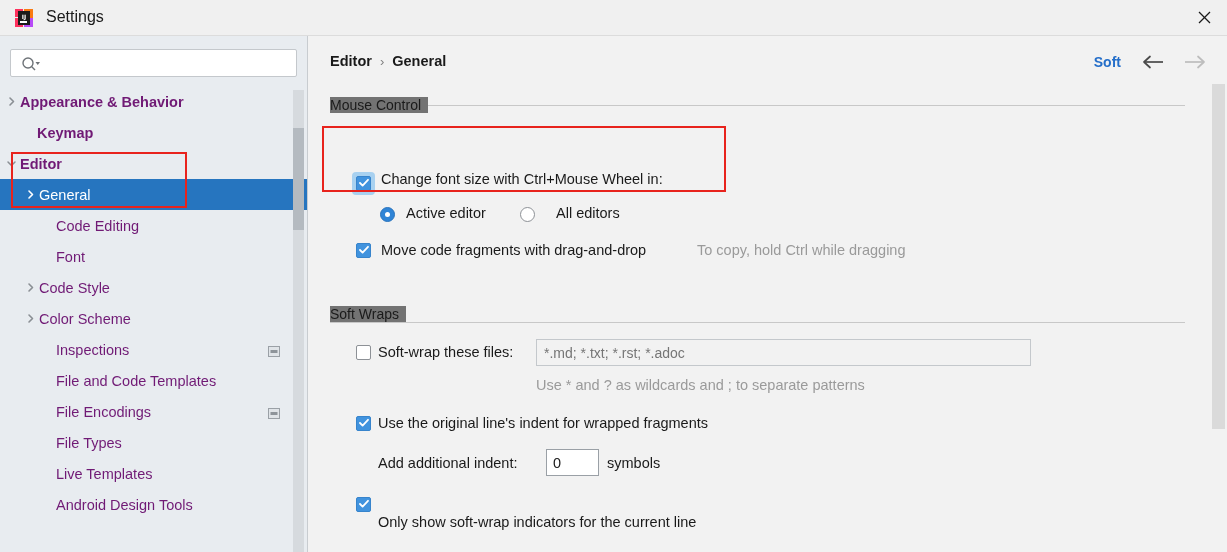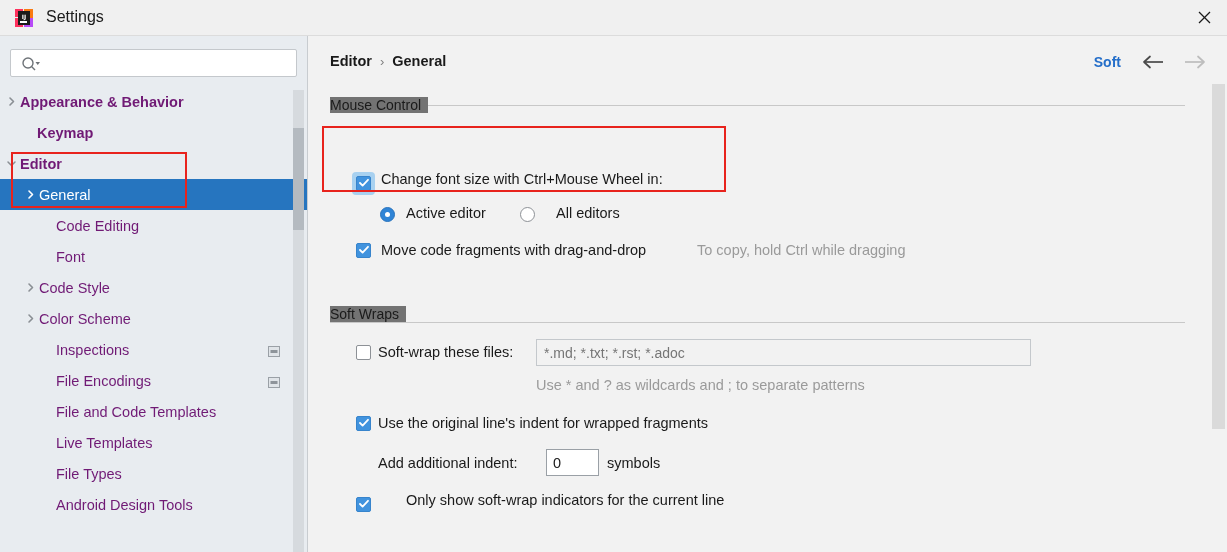--- a/index.html
+++ b/index.html
@@ -263,34 +263,34 @@
           <span class="lbl" style="left: 39px;">Color Scheme</span>
         </div>
         <div class="tree-row">
           <span class="lbl" style="left: 56px;">Inspections</span>
           <span class="scope-ic"><svg width="12" height="11" viewBox="0 0 12 11">
               <rect x="0.5" y="0.5" width="11" height="10" fill="#e0e4e8" stroke="#9aa0a6"></rect>
               <rect x="2.5" y="4" width="7" height="3" fill="#8e949a"></rect>
             </svg></span>
         </div>
         <div class="tree-row">
+          <span class="lbl" style="left: 56px;">File and Code Templates</span>
+        </div>
+        <div class="tree-row">
           <span class="lbl" style="left: 56px;">File Encodings</span>
           <span class="scope-ic"><svg width="12" height="11" viewBox="0 0 12 11">
               <rect x="0.5" y="0.5" width="11" height="10" fill="#e0e4e8" stroke="#9aa0a6"></rect>
               <rect x="2.5" y="4" width="7" height="3" fill="#8e949a"></rect>
             </svg></span>
         </div>
         <div class="tree-row">
-          <span class="lbl" style="left: 56px;">File and Code Templates</span>
+          <span class="lbl" style="left: 56px;">File Types</span>
         </div>
         <div class="tree-row">
           <span class="lbl" style="left: 56px;">Live Templates</span>
-        </div>
-        <div class="tree-row">
-          <span class="lbl" style="left: 56px;">File Types</span>
         </div>
         <div class="tree-row">
           <span class="lbl" style="left: 56px;">Android Design Tools</span>
         </div>
       </div>
 
     <div class="sb-track"></div>
     <div class="sb-thumb"></div>
   </div>
 
@@ -363,21 +363,21 @@
     <div class="num-field" style="left:238px; top:413px; width:53px; height:27px;">
       <input type="text" value="0" id="indent-input" style="">
     </div>
     <div class="ctl-label" style="left:299px; top:419px;">symbols</div>
 
     <div class="cb" style="left:48px; top:461px;">
       <svg class="tick" viewBox="0 0 10 10">
           <path d="M 1 5 L 3.6 7.6 L 9 1.8" fill="none" stroke="#ffffff" stroke-width="1.8" stroke-linecap="round" stroke-linejoin="round"></path>
         </svg>
     </div>
-    <div class="ctl-label" style="left:70px; top:456px;margin-left:28px;">Only show soft-wrap indicators for the current line</div>
+    <div class="ctl-label" style="left:70px; top:478px;">Only show soft-wrap indicators for the current line</div>
 
     <div class="ms-track"></div>
     <div class="ms-thumb"></div>
   </div>
 
   <div class="annot" style="left:11px; top:152px; width:176px; height:56px;"></div>
   <div class="annot" style="left:322px; top:126px; width:404px; height:66px;"></div>
 
 </div>
 

